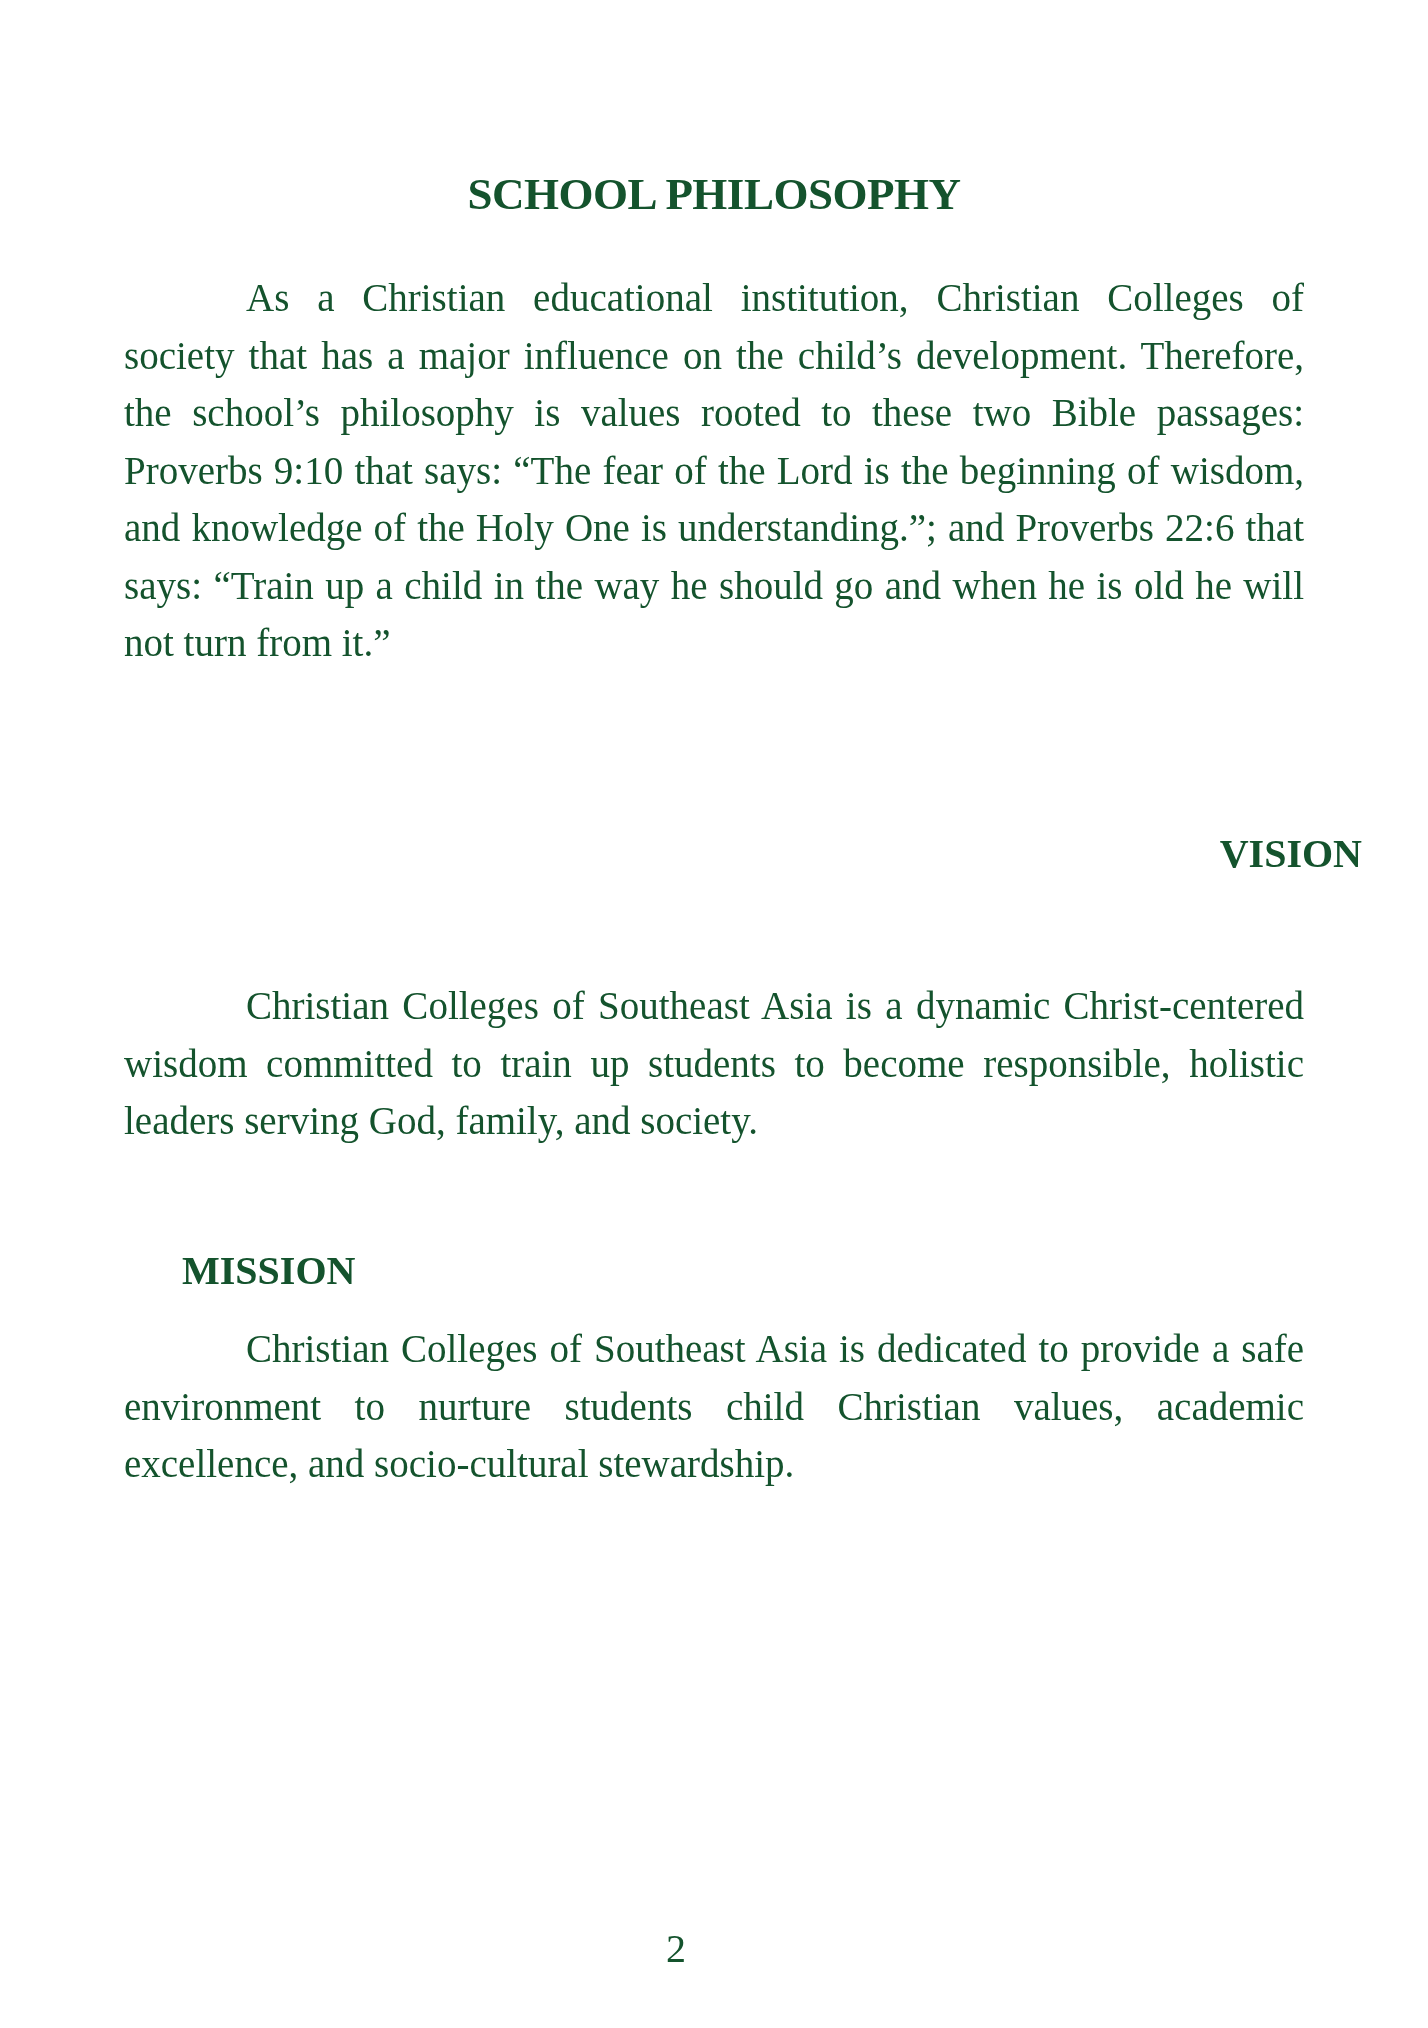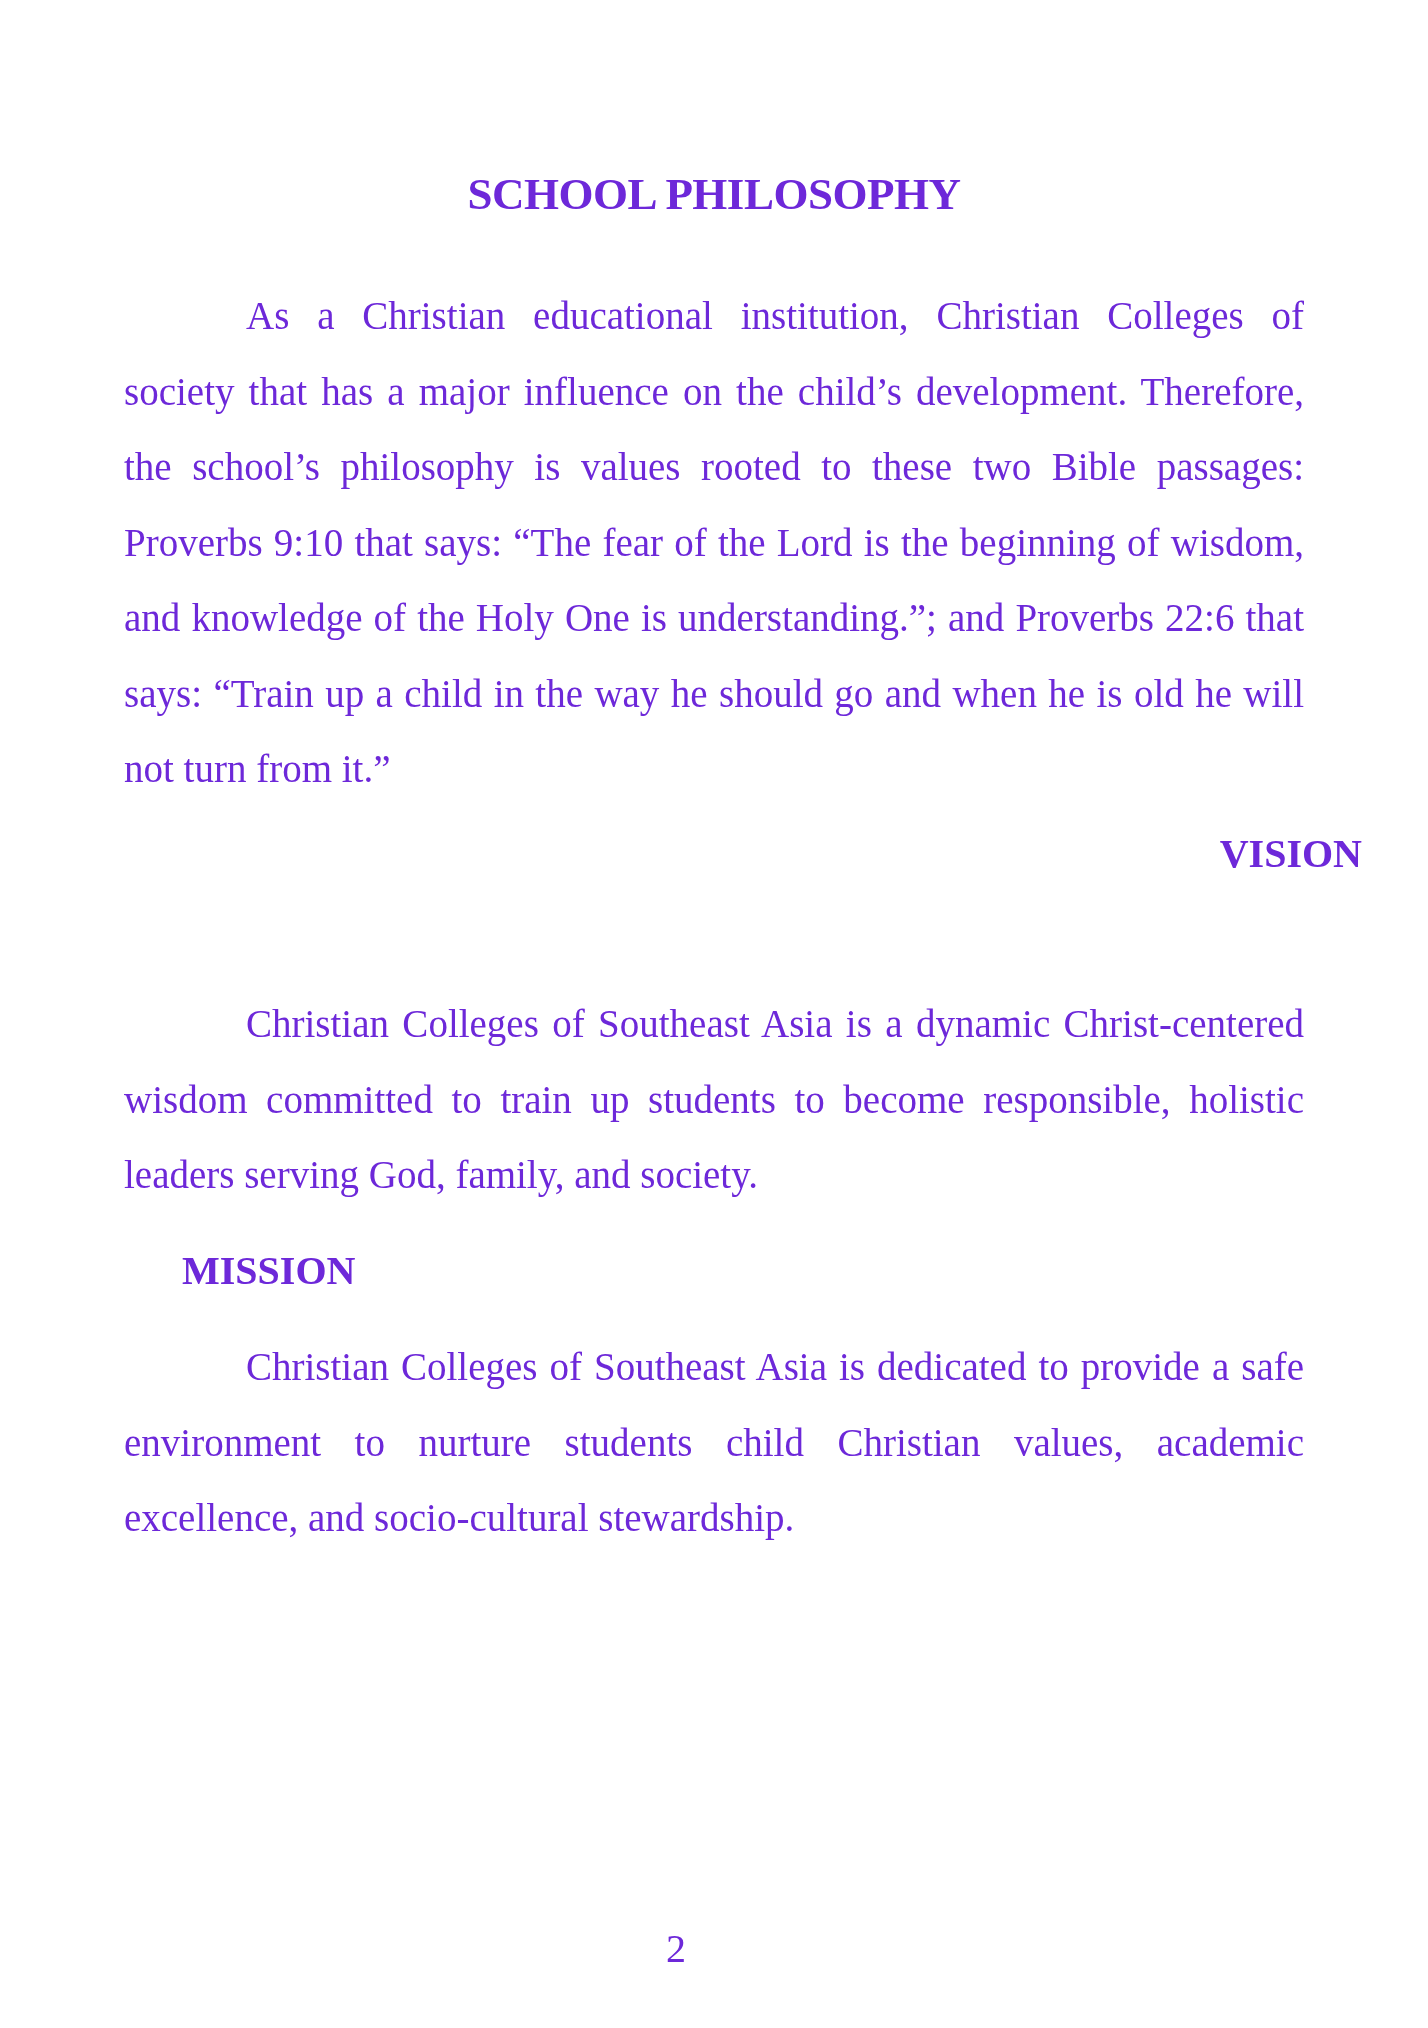--- a/index.html
+++ b/index.html
@@ -1,21 +1,21 @@
 <!DOCTYPE html>
 <html><head>
 <meta charset="utf-8">
 <style>
   html, body { margin: 0; padding: 0; background: #e8e8e8; }
   .page {
     position: relative;
     width: 1428px;
     height: 2028px;
     background: #ffffff;
-    color: #6d28d9;
+    color: #14532d;
     font-family: "Liberation Serif", "DejaVu Serif", serif;
     overflow: hidden;
   }
   .block {
     position: absolute;
     left: 124px;
     width: 1180px;
   }
   .doc-title {
     top: 166px;
@@ -29,21 +29,20 @@
     font-size: 39px;
     line-height: 57.5px;
   }
   .para-1 { top: 269px; }
   .para-vision { top: 977px; }
   .para-mission { top: 1320px; }
   .line {
     text-align: justify;
     text-align-last: justify;
     white-space: nowrap;
-    margin-top: 18px;
   }
   .line.first { padding-left: 122px; }
   .line.last {
     text-align: left;
     text-align-last: left;
   }
   .sec-heading {
     font-size: 40px;
     line-height: 57.5px;
     font-weight: bold;

